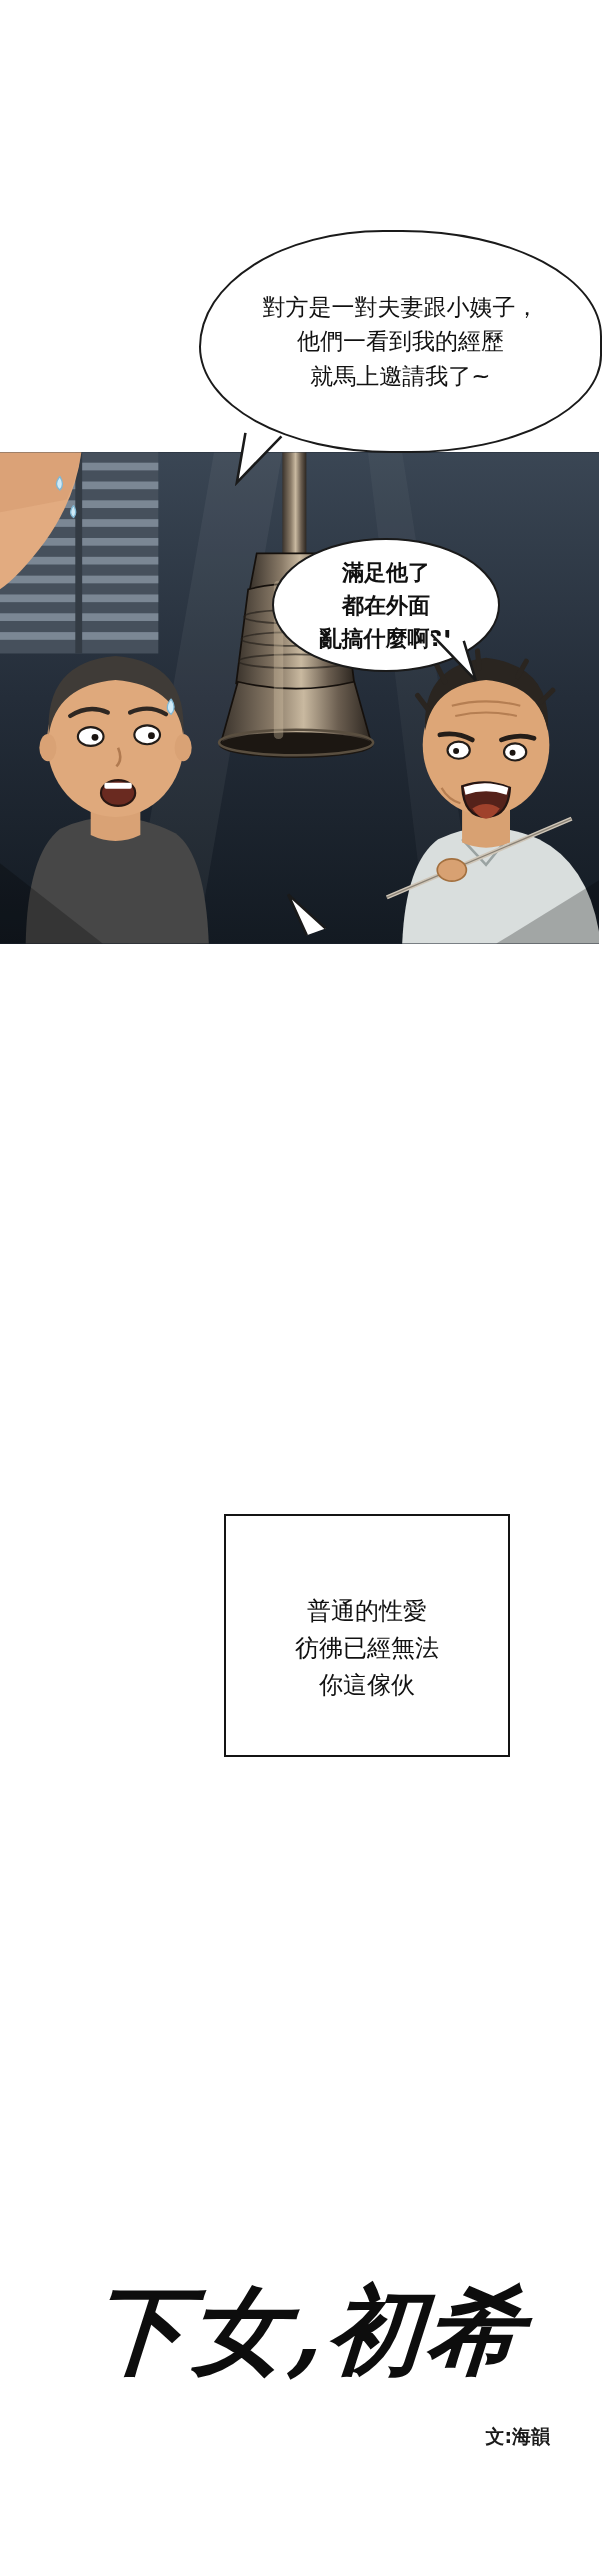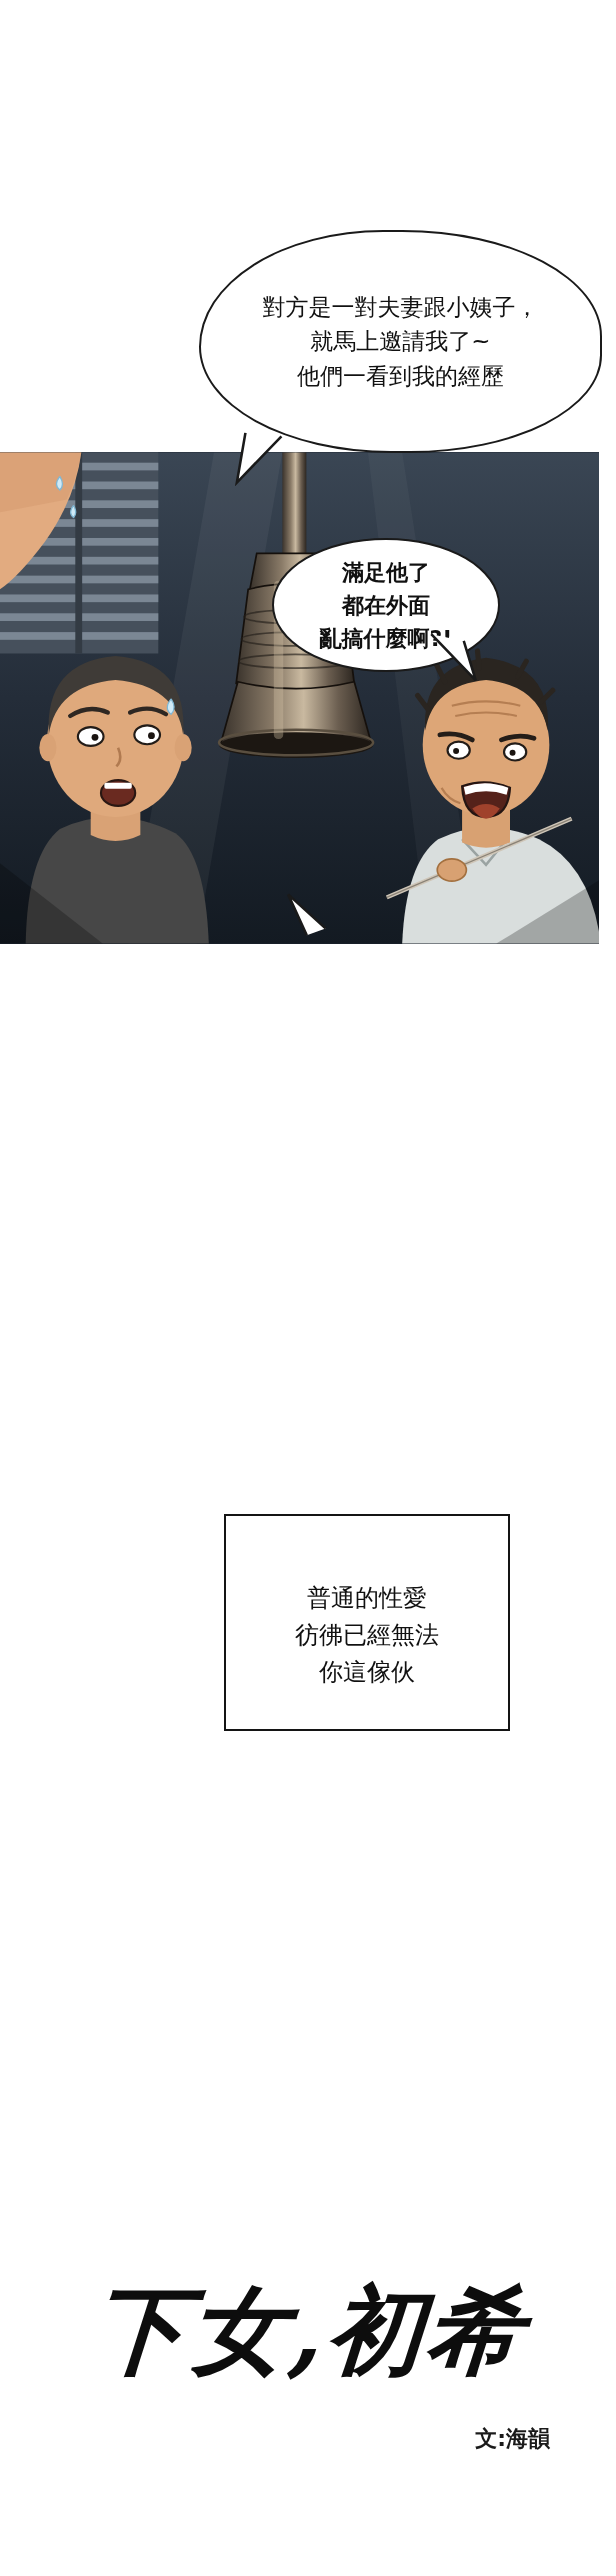--- a/index.html
+++ b/index.html
@@ -26,42 +26,42 @@
   
   .panel{position:absolute;left:0;top:452px;width:599px;height:492px;z-index:1;background:#1d2530;}
   .panel svg{display:block;}
   
   .caption{
     position:absolute;background:#ffffff;display:flex;flex-direction:column;
     align-items:center;justify-content:center;text-align:center;z-index:2;
     font-size:24px;line-height:1.55;
   }
   .caption-1{left:128px;top:1231px;width:243px;height:195px;border:1.7px solid #141414;}
-  .caption-2{left:224px;top:1514px;width:286px;height:217px;border:2.6px solid #141414;padding-top:26px;box-sizing:border-box;}
+  .caption-2{left:224px;top:1514px;width:286px;height:243px;border:2.6px solid #141414;padding-top:26px;box-sizing:border-box;}
   
   .title{
     position:absolute;left:0;top:2268px;width:617px;text-align:center;
     font-family:"DejaVu Serif","Liberation Serif",serif;font-weight:bold;font-style:italic;
     font-size:96px;letter-spacing:3.4px;color:#0d0d0d;transform:skewX(-4deg);white-space:nowrap;
   }
   .credits{
     position:absolute;right:67px;top:2422px;text-align:center;
-    font-size:22px;line-height:1.55;color:#1a1a1a;font-weight:bold;
+    font-size:19px;line-height:1.55;color:#1a1a1a;font-weight:bold;
   }
 </style>
 </head>
 <body>
 
 <div class="page">
 
   <div class="bubble bubble-top">
     <div class="lines">
       <div>對方是一對夫妻跟小姨子，</div>
+      <div>他們一看到我的經歷</div>
       <div>就馬上邀請我了~</div>
-      <div>他們一看到我的經歷</div>
     </div>
   </div>
   <svg class="tail tail-top" width="60" height="60" viewBox="0 0 70 70">
     <polygon points="8,66 18,4 60,10" fill="#ffffff"></polygon>
     <path d="M18,8 L8,66 L60,12" fill="none" stroke="#1a1a1a" stroke-width="3"></path>
   </svg>
 
   <div class="panel">
     <svg viewBox="0 0 700 574" width="599" height="492">
       <defs>

